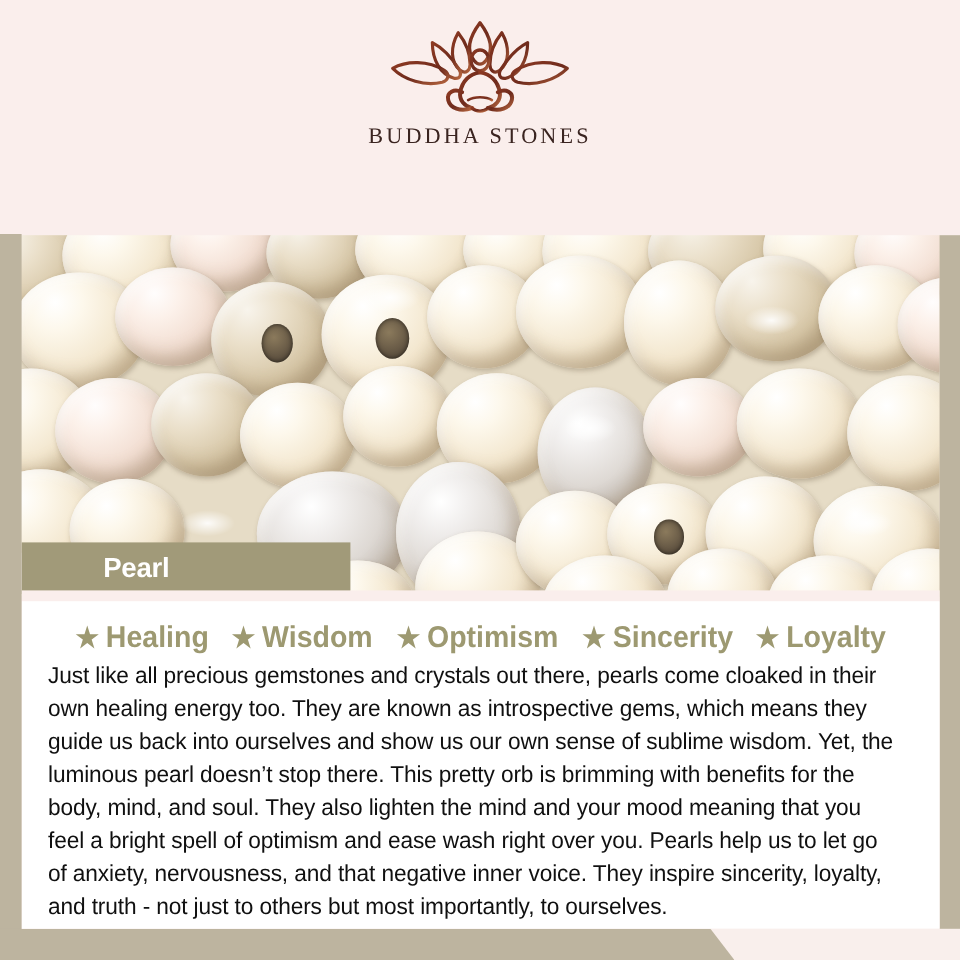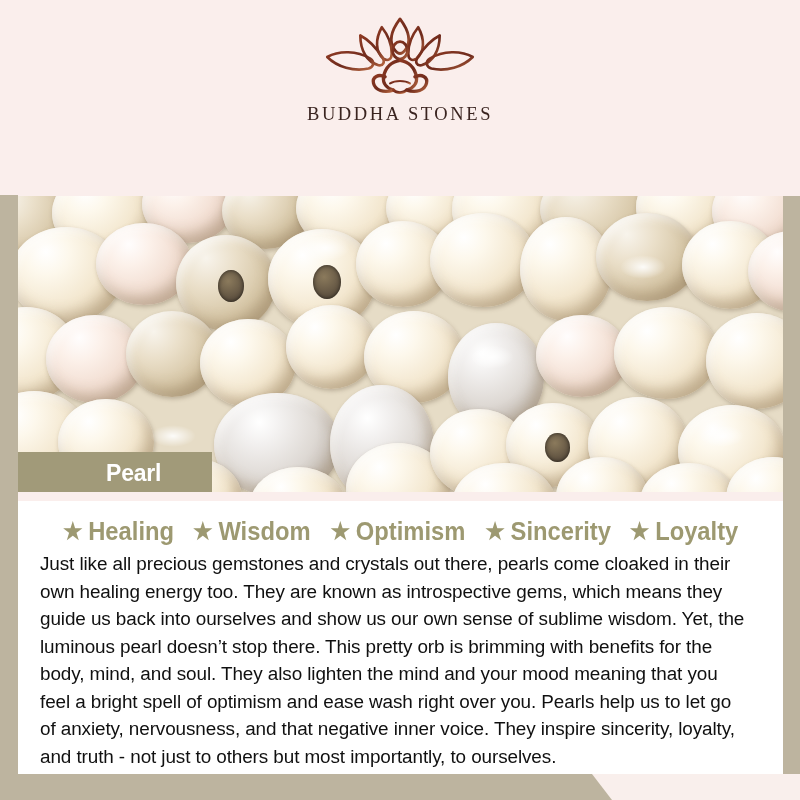--- a/index.html
+++ b/index.html
@@ -109,25 +109,24 @@
   }
   .sheen {
     position:absolute; border-radius:50%;
     background:radial-gradient(ellipse at center, rgba(255,255,255,.9) 0%, rgba(255,255,255,0) 70%);
     pointer-events:none;
   }
 
   
   .name-band {
     position:absolute; left:18px; top:452px;
-    width:194px; height:43px;
+    width:274px; height:43px;
     background:#a19a79;
     display:flex; align-items:center;
     z-index:4;
-    padding-left:20px;
   }
   .name-text {
     margin-left:68px;
     color:#ffffff; font-weight:bold; font-size:23px;
     font-family:"Liberation Sans", sans-serif;
     letter-spacing:-0.2px;
   }
 
   
   .pink-sliver {

